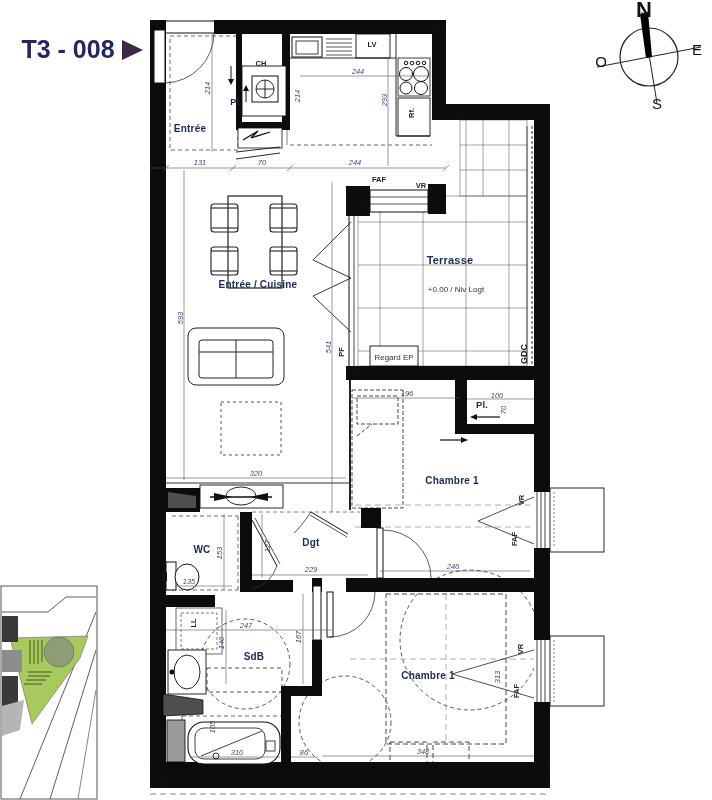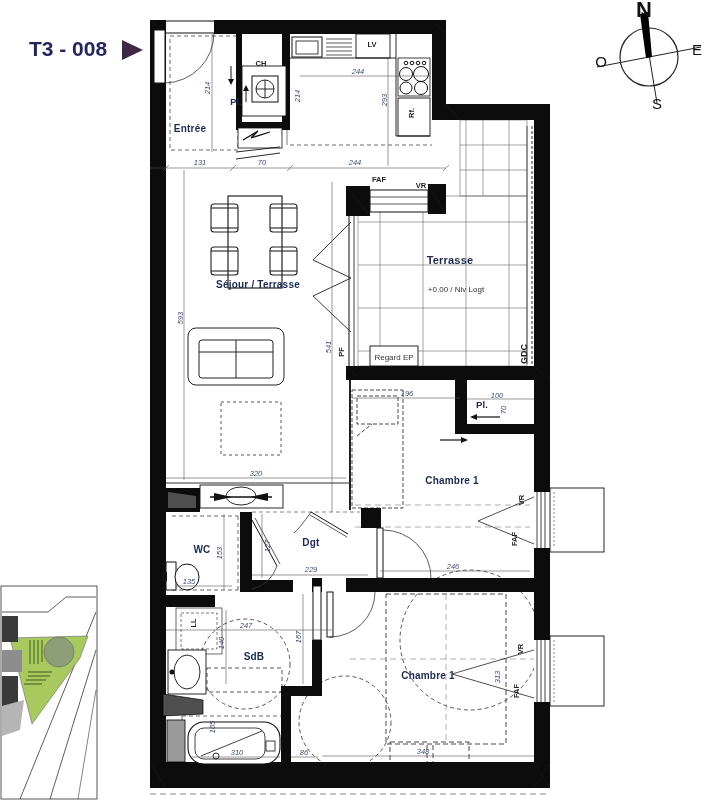--- a/index.html
+++ b/index.html
@@ -9,21 +9,21 @@
   .lbl{position:absolute;transform:translate(-50%,-50%);font-weight:bold;font-size:10px;
        color:#1c2a52;white-space:nowrap;letter-spacing:.2px;}
   .big{font-size:11px;}
   .tag{position:absolute;transform:translate(-50%,-50%);font-size:7.5px;font-weight:bold;
        color:#222;white-space:nowrap;}
   .plain{font-weight:normal;font-size:8px;color:#333;}
   .dim{position:absolute;transform:translate(-50%,-50%);font-size:7.5px;font-style:italic;
        color:#3c4c78;white-space:nowrap;}
   .rot{transform:translate(-50%,-50%) rotate(-90deg);}
   .unit-label{position:absolute;left:68px;top:49px;transform:translate(-50%,-50%);
-       font-size:21px;font-weight:bold;color:#26265e;white-space:nowrap;}
+       font-size:25px;font-weight:bold;color:#26265e;white-space:nowrap;}
   .unit-arrow{position:absolute;left:122px;top:40px;width:0;height:0;
        border-left:21px solid #3f2747;border-top:10px solid transparent;
        border-bottom:10px solid transparent;}
   .cl{position:absolute;transform:translate(-50%,-50%);font-size:15px;color:#111;
       font-weight:normal;}
   .cn{font-size:22px;font-weight:bold;}
 </style>
 </head>
 <body>
 
@@ -359,21 +359,21 @@
 
 <div class="unit-label">T3 - 008</div>
 <div class="unit-arrow"></div>
 
 <span class="cl cn" style="left:644px;top:10px">N</span>
 <span class="cl" style="left:697px;top:49px">E</span>
 <span class="cl" style="left:601px;top:61px">O</span>
 <span class="cl" style="left:657px;top:103px">S</span>
 
 <span class="lbl" style="left:190px;top:128px">Entrée</span>
-<span class="lbl" style="left:258px;top:284px">Séjour / Terrasse</span>
+<span class="lbl" style="left:258px;top:284px">Entrée / Cuisine</span>
 <span class="lbl big" style="left:450px;top:260px">Terrasse</span>
 <span class="tag plain" style="left:456px;top:289px">+0.00 / Niv Logt</span>
 <span class="lbl" style="left:452px;top:480px">Chambre 1</span>
 <span class="lbl" style="left:428px;top:675px">Chambre 1</span>
 <span class="lbl" style="left:202px;top:549px">WC</span>
 <span class="lbl" style="left:254px;top:656px">SdB</span>
 <span class="lbl" style="left:311px;top:542px">Dgt</span>
 
 <span class="lbl" style="left:236px;top:102px;font-size:9px">Pl.</span>
 <span class="lbl" style="left:482px;top:404px;font-size:9.5px">Pl.</span>

